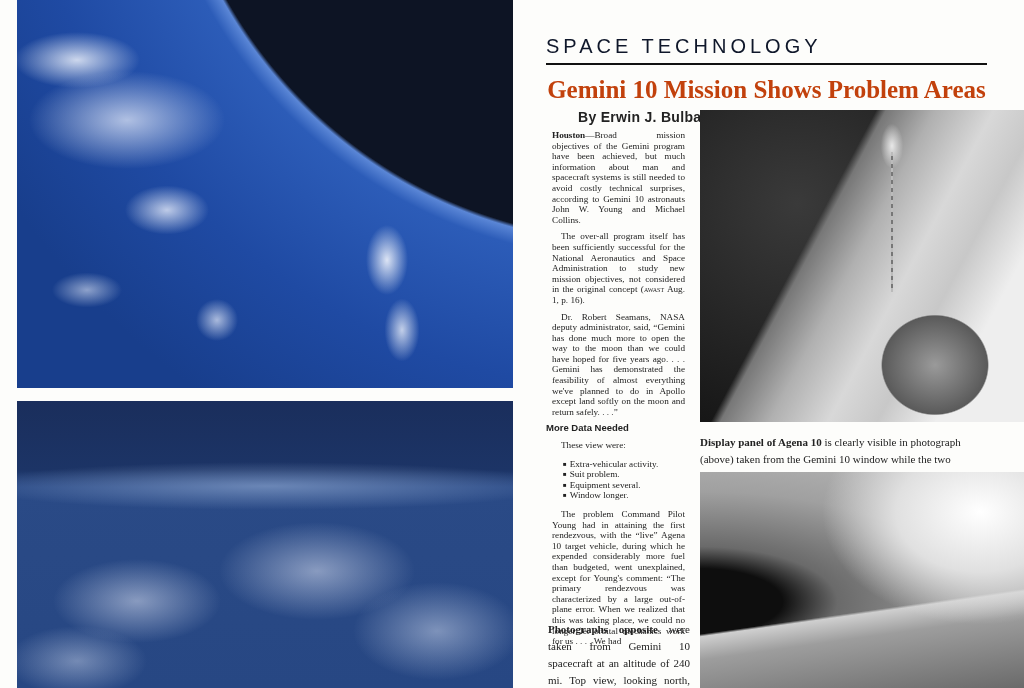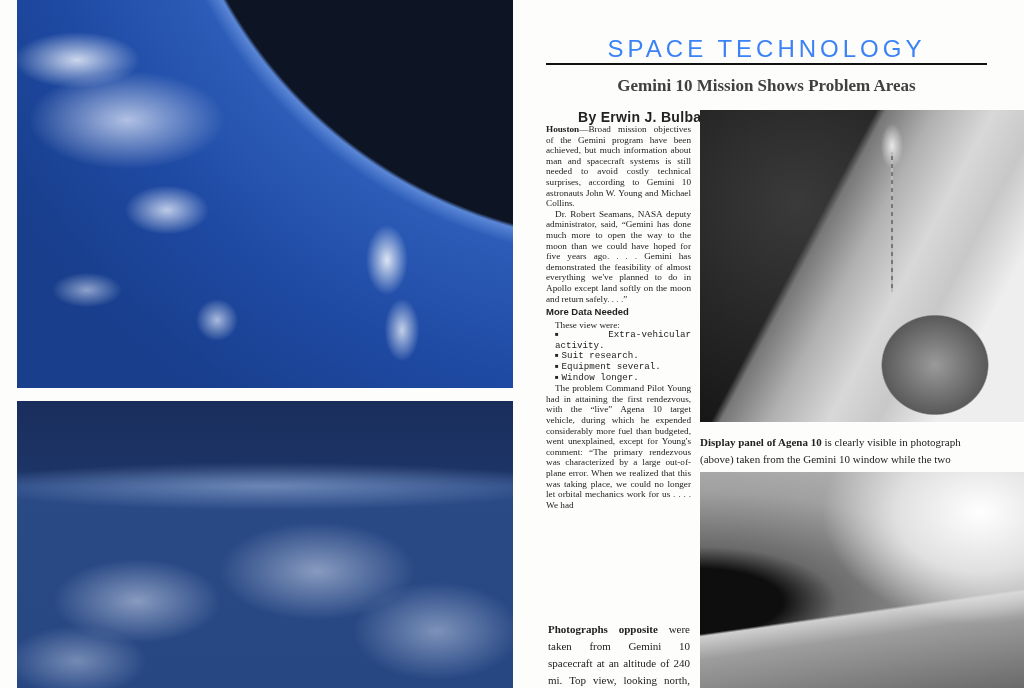--- a/index.html
+++ b/index.html
@@ -32,56 +32,57 @@
       linear-gradient(118deg, transparent 36%, #777 38%, #b0b0b0 48%, #d8d8d8 60%, #c8c8c8 70%, #eeeeee 82%),
       radial-gradient(ellipse at 30% 30%, #3a3a3a, #151515 80%);
   }
   #photo-agena .tether{position:absolute;left:191px;top:42px;width:2px;height:140px;background:repeating-linear-gradient(180deg,#bbb 0 4px,#777 4px 8px);}
   #photo-glare{left:700px;top:472px;width:324px;height:216px;
     background:
       radial-gradient(ellipse 210px 150px at 280px 40px, #ffffff, #e0e0e0 40%, transparent 75%),
       linear-gradient(172deg, transparent 62%, #cfcfcf 63%, #9d9d9d 72%, #6a6a6a 100%),
       radial-gradient(ellipse at 0% 60%, #0e0e0e 0 18%, #6a6a6a 30%, #a0a0a0 60%, #bdbdbd 100%);
   }
-  .section-head{position:absolute;left:546px;top:35px;width:441px;text-align:center;font-family:"Liberation Sans",sans-serif;font-size:24px;letter-spacing:4px;color:#3b82f6;}
+  .section-head{position:absolute;left:546px;top:35px;width:441px;text-align:left;font-family:"Liberation Sans",sans-serif;font-size:20px;letter-spacing:4px;color:#0f172a;}
   .section-rule{position:absolute;left:546px;top:63px;width:441px;height:2px;background:#111;}
-  .headline{position:absolute;left:546px;top:76px;width:441px;font-family:"Liberation Serif",serif;font-weight:bold;font-size:17px;color:#404040;white-space:nowrap;text-align:center;}
+  .headline{position:absolute;left:546px;top:76px;width:441px;font-family:"Liberation Serif",serif;font-weight:bold;font-size:25px;color:#c2410c;white-space:nowrap;text-align:center;}
   .byline{position:absolute;left:578px;top:109px;font-family:"Liberation Sans",sans-serif;font-weight:bold;font-size:14px;color:#222;letter-spacing:.3px;}
   .body-col{position:absolute;left:546px;top:124px;width:145px;font-size:9.2px;line-height:10.6px;text-align:justify;color:#222;}
-  .body-col p{margin:0;text-indent:9px;}
+  .body-col p{margin:6px;text-indent:9px;}
   .body-col p.first{text-indent:0;}
   .body-col .lead{font-weight:bold;}
   .body-col .sc{font-variant:small-caps;}
   .subhead{font-family:"Liberation Sans",sans-serif;font-weight:bold;font-size:9.5px;margin:3px 0 2px;}
-  .body-col ul{list-style:none;margin:0;padding:0 0 0 9px;font-family:Liberation Mono, monospace;}
+  .body-col ul{list-style:none;margin:8px;padding:0 0 0 9px;}
   .body-col li::before{content:"\25A0";font-size:6px;margin-right:3px;vertical-align:1px;}
   .caption{position:absolute;font-family:Liberation Serif, serif;font-size:11px;line-height:17px;color:#222;}
   .caption b{font-weight:bold;}
   #caption-agena{left:700px;top:434px;width:290px;}
   #caption-opposite{left:548px;top:621px;width:142px;text-align:justify;}
 </style>
 </head>
 <body>
 
 <div class="photo" id="photo-formosa" title="Formosa Strait from orbit"></div>
 <div class="photo" id="photo-gulf" title="Gulf of Mexico coast"></div>
 
 <div class="section-head">SPACE TECHNOLOGY</div>
 <div class="section-rule"></div>
 <div class="headline">Gemini 10 Mission Shows Problem Areas</div>
 <div class="byline">By Erwin J. Bulban</div>
 
 <div class="body-col">
   <p class="first"><span class="lead">Houston</span><span>—Broad mission objectives of the Gemini program have been achieved, but much information about man and spacecraft systems is still needed to avoid costly technical surprises, according to Gemini 10 astronauts John W. Young and Michael Collins.</span></p>
+  <p><span>The over-all program itself has been sufficiently successful for the National Aeronautics and Space Administration to study new mission objectives, not considered in the original concept (</span><span class="sc">awast</span><span> Aug. 1, p. 16).</span></p>
   <p>Dr. Robert Seamans, NASA deputy administrator, said, “Gemini has done much more to open the way to the moon than we could have hoped for five years ago. . . . Gemini has demonstrated the feasibility of almost everything we've planned to do in Apollo except land softly on the moon and return safely. . . .”</p>
   <div class="subhead">More Data Needed</div>
   <p>These view were:</p>
   <ul>
     <li>Extra-vehicular activity.</li>
-    <li>Suit research.</li>
+    <li>Suit problem.</li>
     <li>Equipment several.</li>
     <li>Window longer.</li>
   </ul>
   <p>The problem Command Pilot Young had in attaining the first rendezvous, with the “live” Agena 10 target vehicle, during which he expended considerably more fuel than budgeted, went unexplained, except for Young's comment: “The primary rendezvous was characterized by a large out-of-plane error. When we realized that this was taking place, we could no longer let orbital mechanics work for us . . . . We had</p>
 </div>
 
 <div class="caption" id="caption-opposite"><b>Photographs opposite</b><span> were taken from Gemini 10 spacecraft at an altitude of 240 mi. Top view, looking north, shows Formosa Strait separating cloud-covered land areas of mainland China (left) and Taiwan (right). Bottom photograph shows coast of Gulf of Mexico from Corpus Christi Bay, Tex., (left) south past Laguna Madre to Tamaulipas, Mexico.</span></div>
 
 <div class="photo" id="photo-agena" title="Agena 10 docked view">
     <div class="tether"></div>

